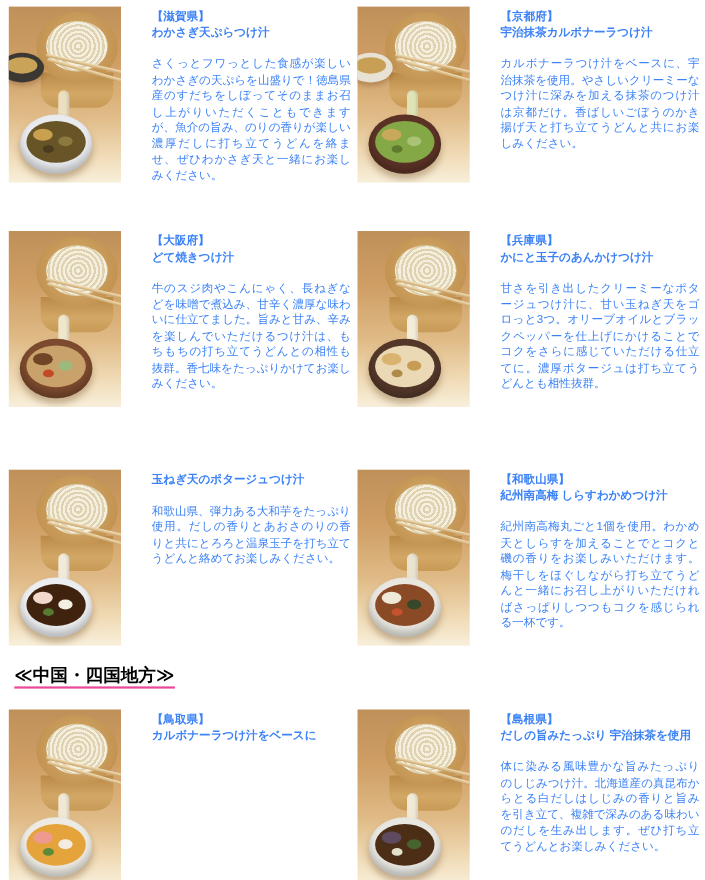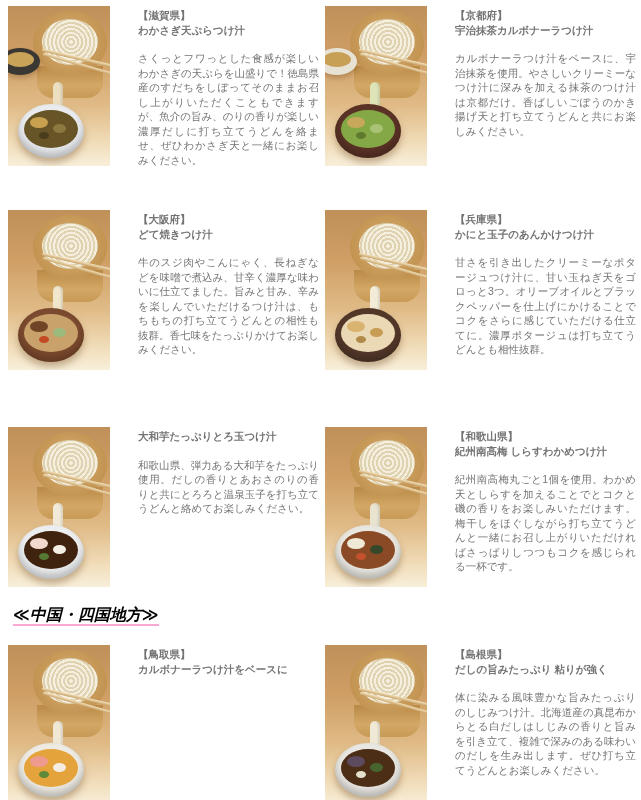--- a/index.html
+++ b/index.html
@@ -61,33 +61,33 @@
   .side-plate{
     position:absolute;left:-8px;top:42px;width:40px;height:27px;border-radius:50%;
     background:var(--plate,#3b3733);box-shadow:0 3px 5px rgba(100,60,20,.3);
   }
   .side-plate::after{
     content:"";position:absolute;top:4px;left:6px;right:6px;bottom:8px;border-radius:50%;
     background:var(--plate-food,#c9a458);
   }
 
   
-  .text{position:absolute;left:130px;top:2px;width:181px;color:#737373;}
+  .text{position:absolute;left:130px;top:2px;width:181px;color:#3b82f6;}
   .head{margin:0;}
   .pref,.title{display:block;font-size:10.5px;line-height:14.5px;font-weight:700;
     letter-spacing:0;white-space:nowrap;}
   .desc{margin:14px 0 0 0;font-size:10.5px;line-height:14.5px;font-weight:400;
     text-align:justify;}
 
   
   .section-heading{
     position:absolute;left:13px;top:604px;margin:0;
     font-size:16px;line-height:22px;font-weight:800;color:#000;
   }
-  .section-heading .u{border-bottom:2px solid #f9a8d4;padding-bottom:1px;font-style:italic;}
+  .section-heading .u{border-bottom:2px solid #ec4899;padding-bottom:1px;}
 </style>
 </head>
 <body>
 
 <div class="page">
   <h2 class="section-heading"><span class="u">≪中国・四国地方≫</span></h2>
 <article class="card c0">
     <div class="photo" style="--bowl: #e9ebee; --broth: #675427; --t1: #c9a14e; --t2: #8a7a40; --t3: #4a3c1e; --lift: #ecdfc0; --plate: #3b3733; --plate-food: #c9a458;">
       <div class="bucket-side"></div>
       <div class="bucket">
@@ -204,21 +204,21 @@
       <div class="bowl">
         <div class="broth">
           <i class="t t1"></i>
           <i class="t t2"></i>
           <i class="t t3"></i>
         </div>
       </div>
     </div>
     <div class="text">
       <p class="head">
-        <span class="title">大和芋たっぷりとろ玉つけ汁</span>
+        <span class="title">玉ねぎ天のポタージュつけ汁</span>
       </p>
       <p class="desc">和歌山県、弾力ある大和芋をたっぷり使用。だしの香りとあおさのりの香りと共にとろろと温泉玉子を打ち立てうどんと絡めてお楽しみください。</p>
     </div>
   </article>
     <article class="card c5">
     <div class="photo" style="--bowl: #e9e7e0; --broth: #8a4a26; --t1: #efe9d8; --t2: #37482a; --t3: #c5512e; --lift: #e8e4d0;">
       <div class="bucket-side"></div>
       <div class="bucket">
         <div class="noodles"></div>
       </div>
@@ -281,18 +281,18 @@
         <div class="broth">
           <i class="t t1"></i>
           <i class="t t2"></i>
           <i class="t t3"></i>
         </div>
       </div>
     </div>
     <div class="text">
       <p class="head">
         <span class="pref">【島根県】</span>
-        <span class="title">だしの旨みたっぷり 粘りが強く</span>
+        <span class="title">だしの旨みたっぷり 宇治抹茶を使用</span>
       </p>
       <p class="desc">体に染みる風味豊かな旨みたっぷりのしじみつけ汁。北海道産の真昆布からとる白だしはしじみの香りと旨みを引き立て、複雑で深みのある味わいのだしを生み出します。ぜひ打ち立てうどんとお楽しみください。</p>
     </div>
   </article>
   </div>
 
 </body></html>

